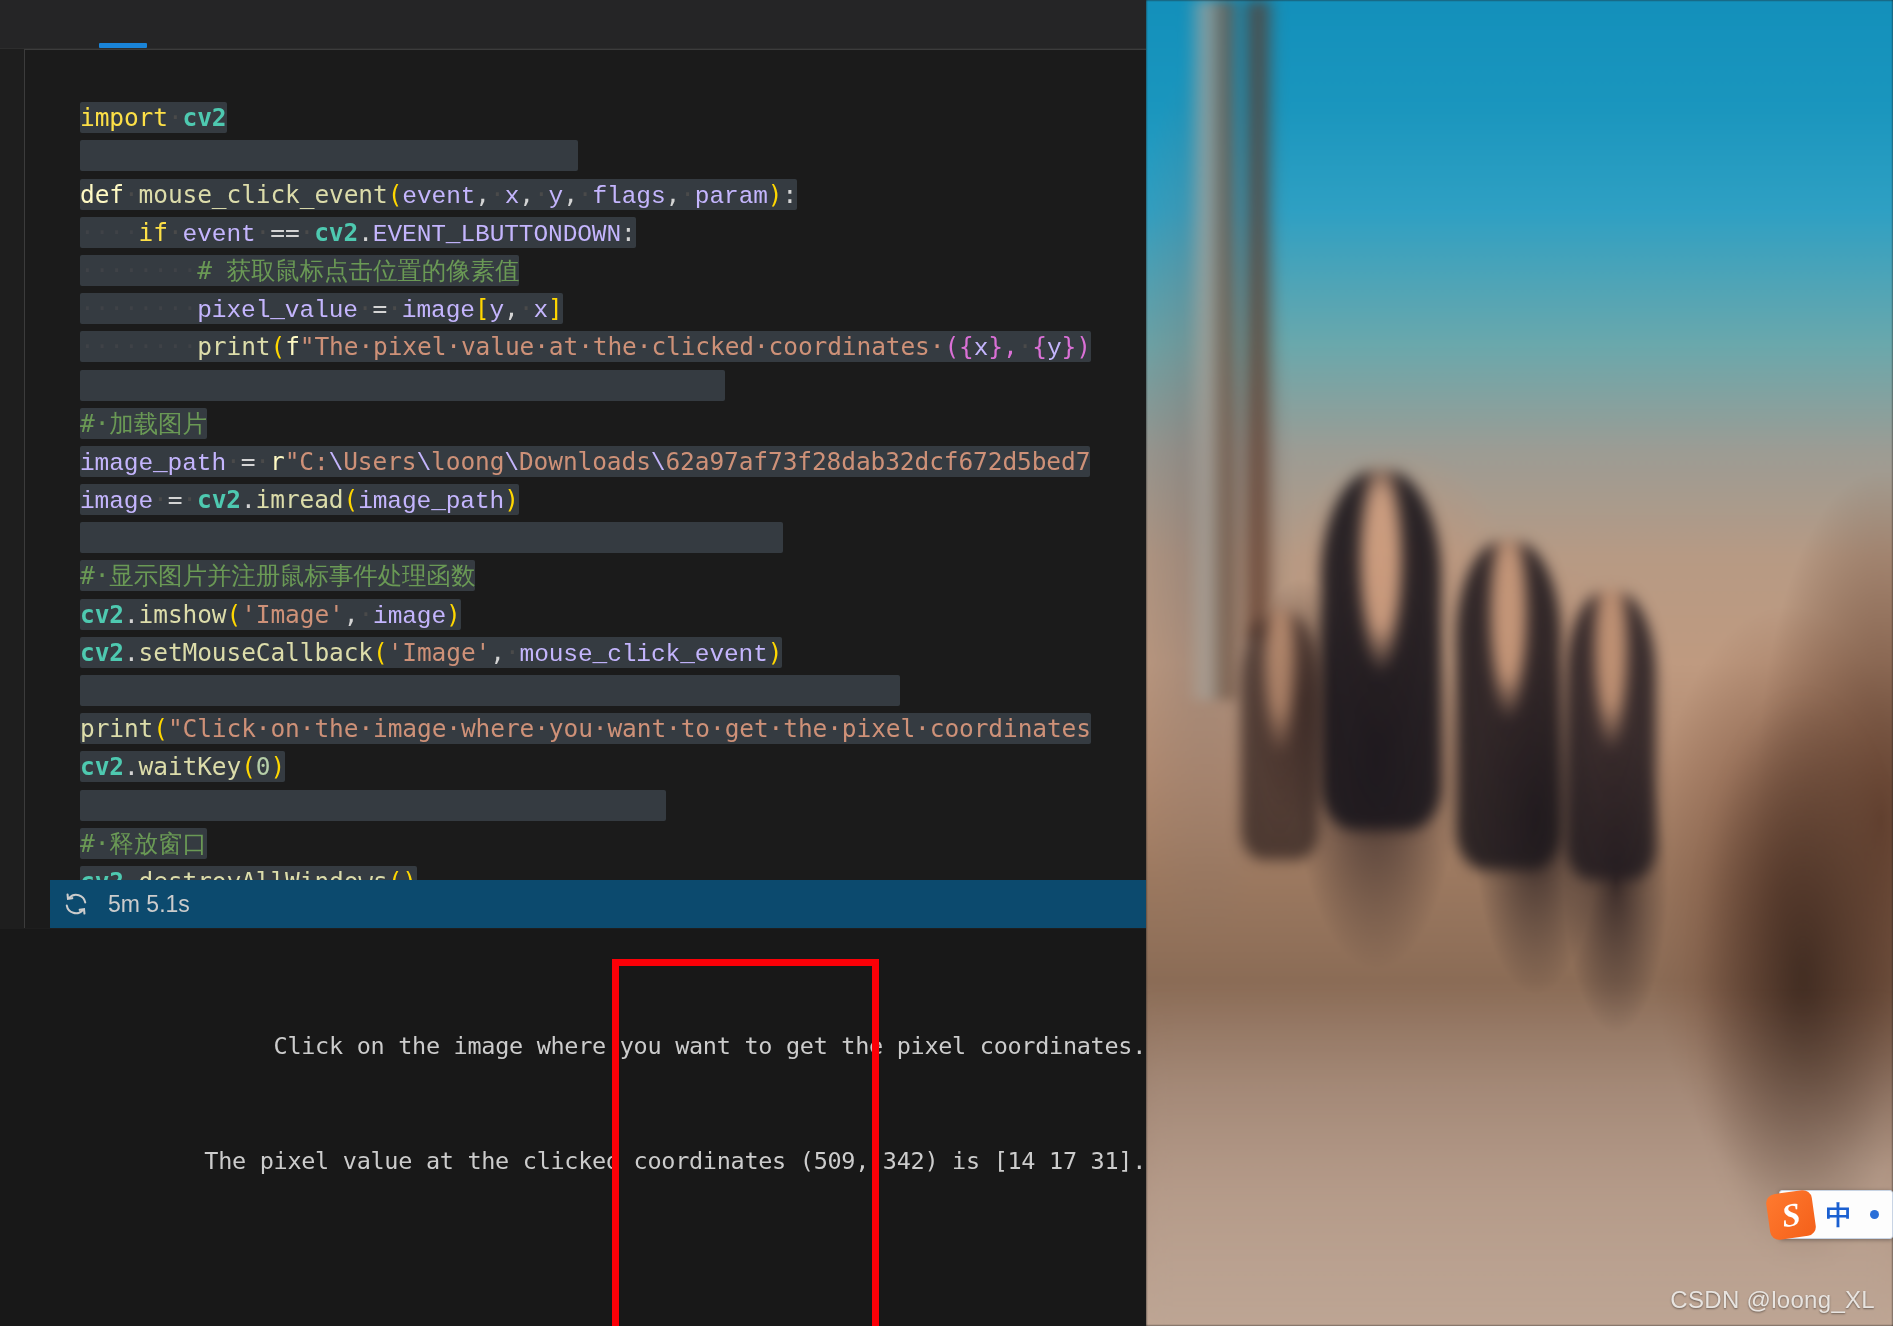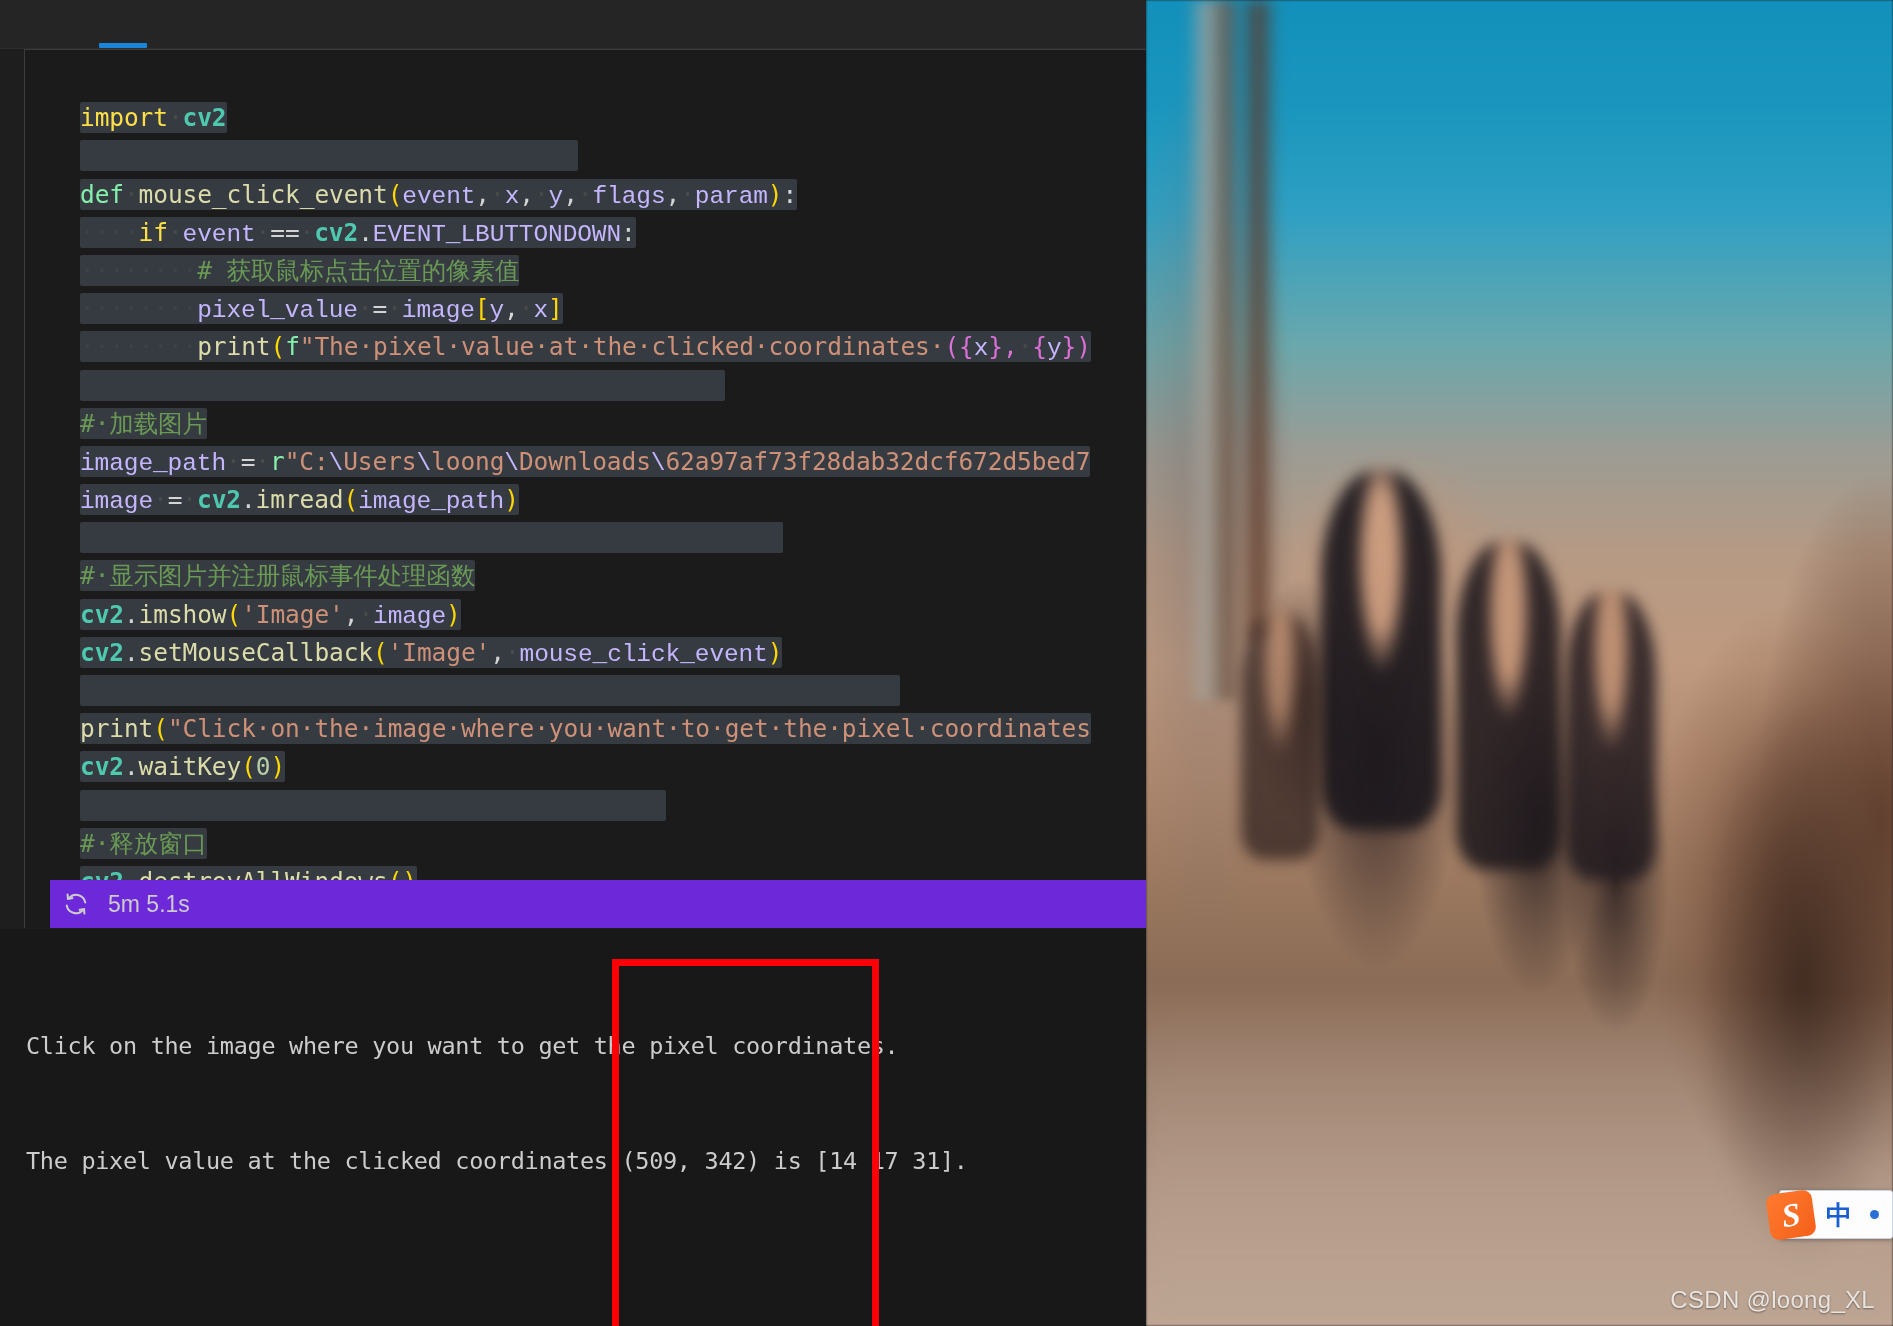--- a/index.html
+++ b/index.html
@@ -109,21 +109,21 @@
     letter-spacing: -0.1px;
   }
   #code .ln { display: block; height: 38.2px; }
   #code .seg {
     background: #353b41;
     padding: 1px 0;
     border-radius: 2px;
   }
   
   .k   { color: #fde047; }            
-  .kd  { color: #86efac; margin-top: 46px; }            
+  .kd  { color: #fef9c3; margin-top: 46px; }            
   .fn  { color: #dcdcaa; }            
   .var { color: #c4b5fd; font-family: Liberation Mono, monospace; }            
   .mod { color: #4ec9b0; font-weight: bold; }            
   .str { color: #ce9178; }            
   .num { color: #b5cea8; }            
   .cmt { color: #6a9955; }            
   .p1  { color: #ffd700; }            
   .p2  { color: #da70d6; }            
   .op  { color: #d4d4d4; }
   .ws  { color: #4a4a4a; }            
@@ -131,21 +131,21 @@
 
   
   #exec-row {
     position: absolute;
     left: 25px; bottom: 0;
     height: 48px;
     width: 1097px;
     display: flex; align-items: center;
     gap: 18px;
     padding-left: 12px;
-    background: #6d28d9;
+    background: #0c4a6e;
   }
   #exec-row .icon {
     width: 28px; height: 28px;
     color: #cccccc;
     display: flex; align-items: center; justify-content: center;
   }
   #exec-row .time {
     font-family: "Liberation Sans", sans-serif;
     font-size: 23px;
     color: #cccccc;
@@ -158,21 +158,21 @@
     width: 1146px; height: 397px;
     background: #181818;
     padding: 22px 0 0 26px;
     font-family: "DejaVu Sans Mono", monospace;
     font-size: 23.5px;
     line-height: 38.2px;
     color: #cccccc;
     white-space: pre;
     letter-spacing: -0.3px;
   }
-  #terminal .oline { display: block; height: 38.2px; }
+  #terminal .oline { display: block; height: 38.2px; text-align: right; }
 
   
   #redbox {
     position: absolute;
     left: 612px; top: 959px;
     width: 267px; height: 367px;
     border: 7px solid #fb0007;
     border-bottom: none;
     pointer-events: none;
   }

